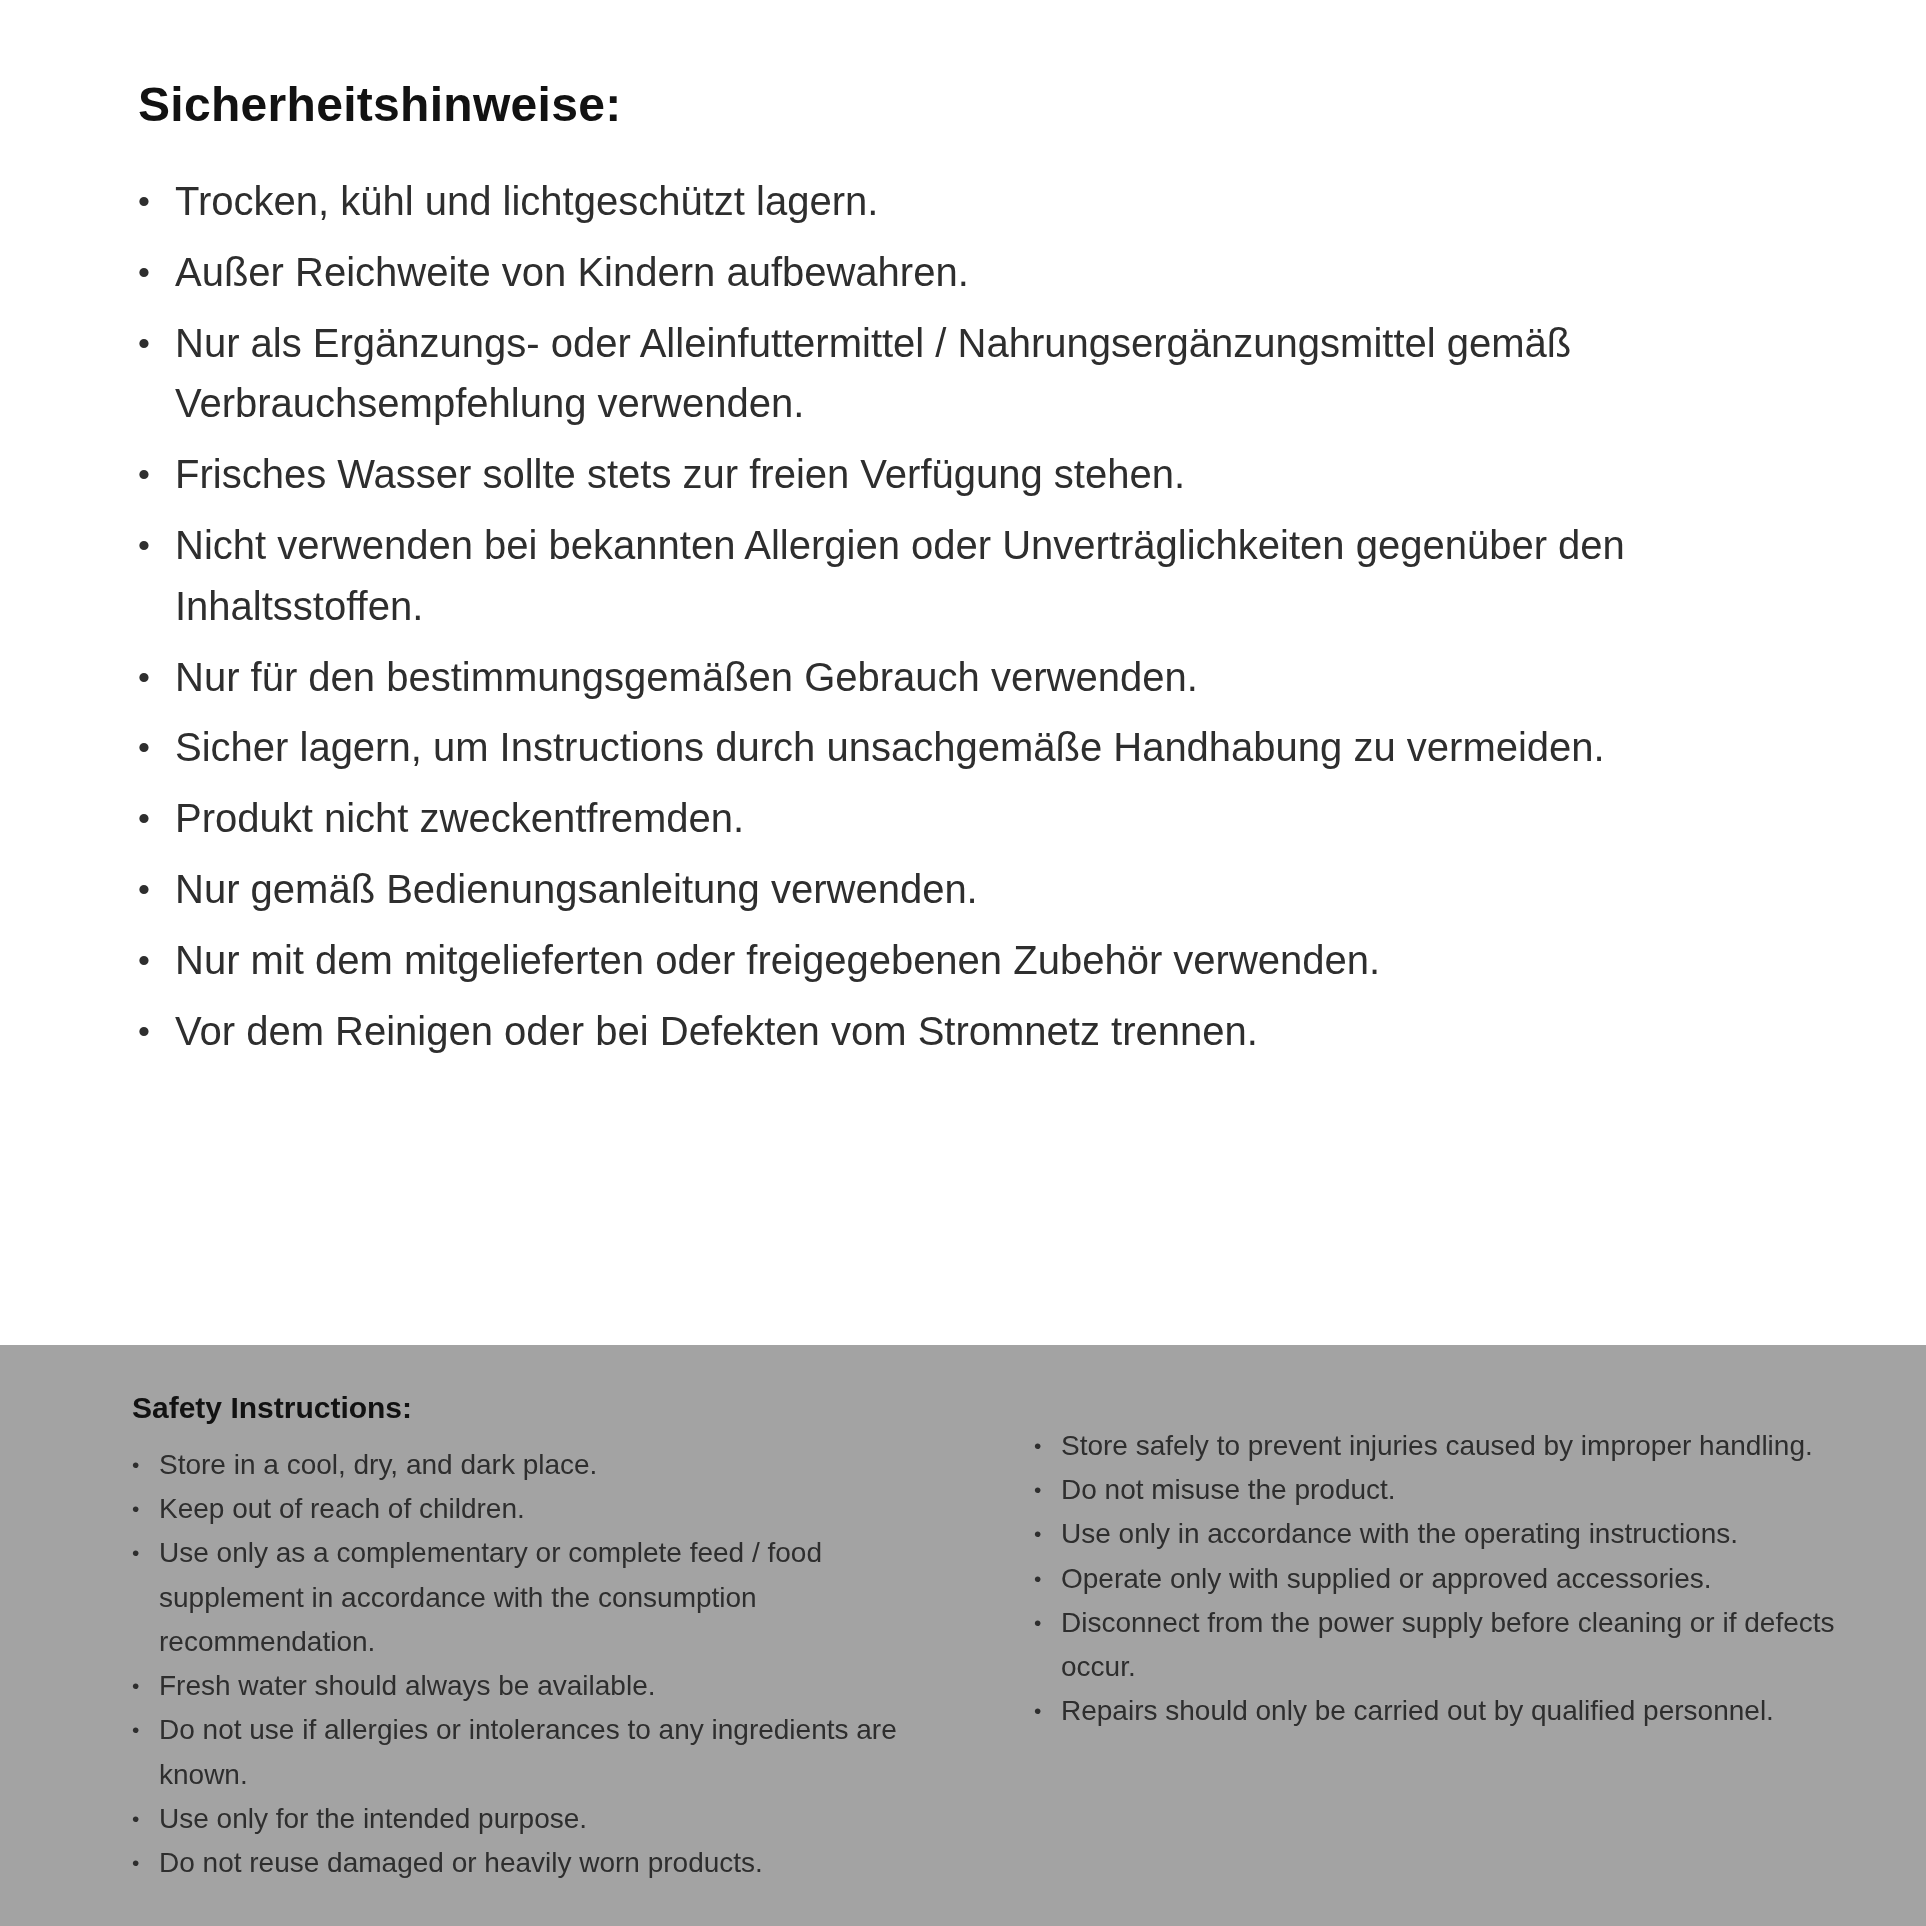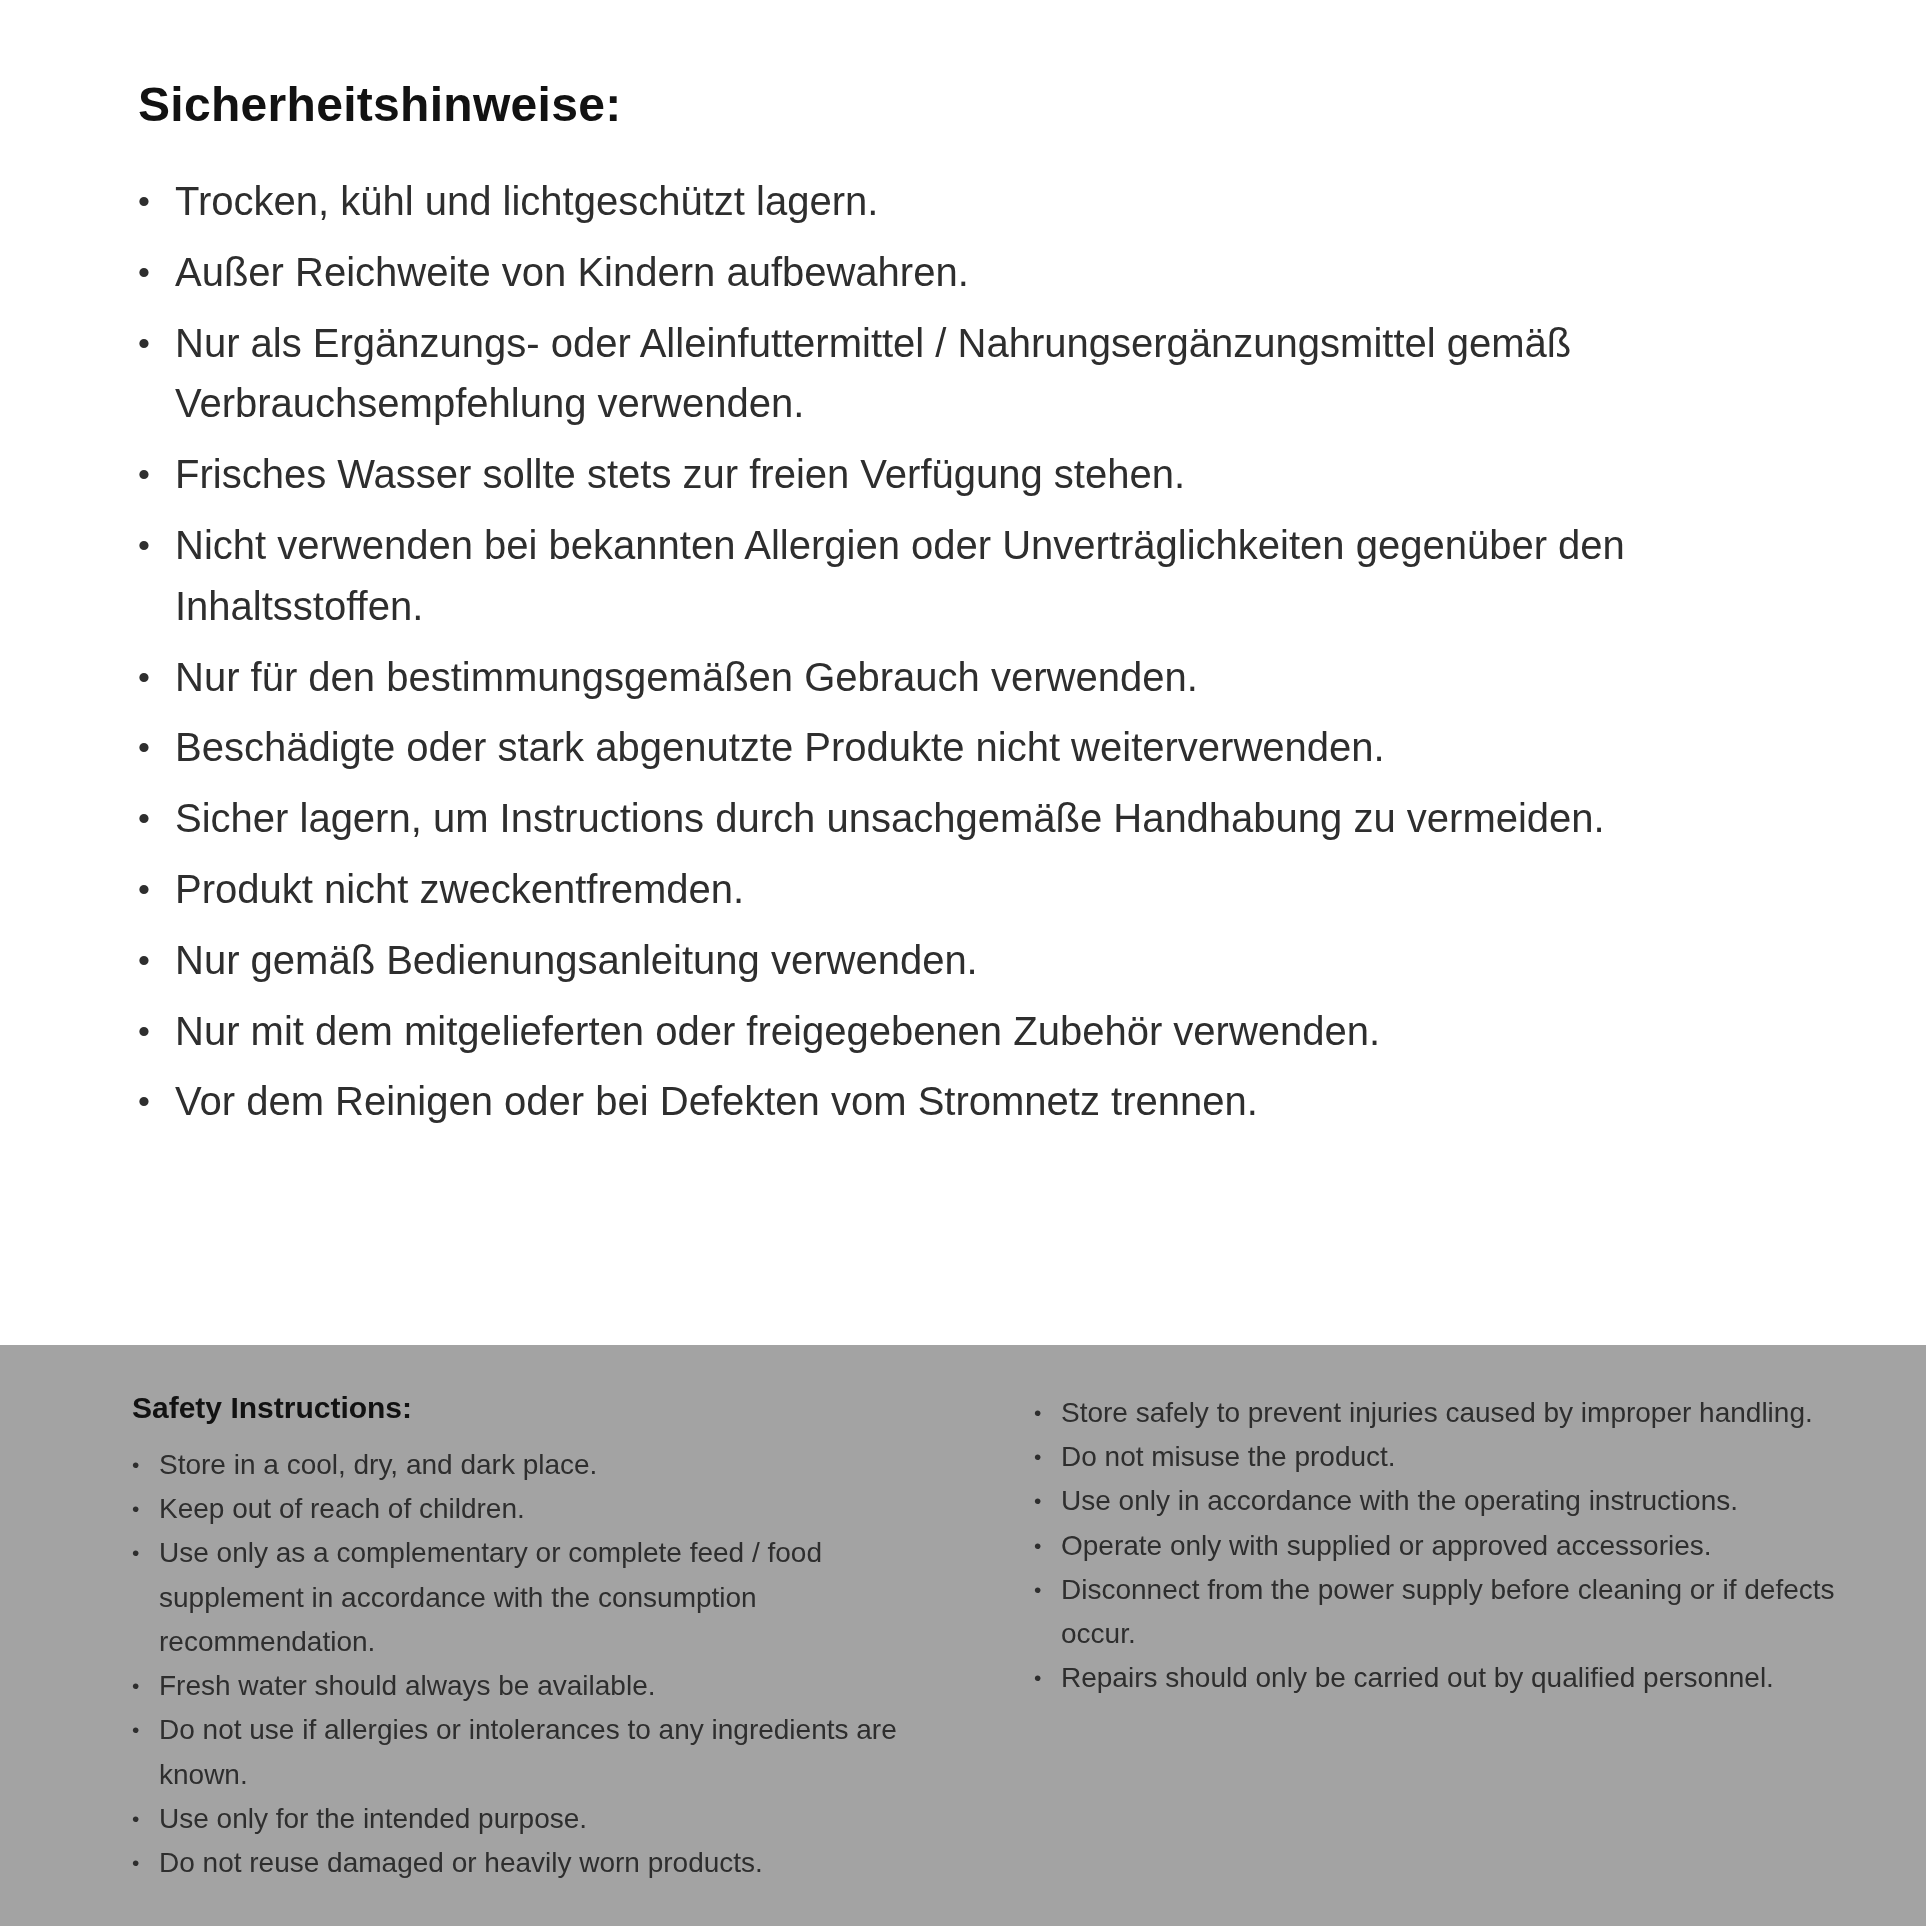--- a/index.html
+++ b/index.html
@@ -73,20 +73,21 @@
   .col-left {
     width: 835px;
     flex: 0 0 835px;
   }
   .col-gap {
     width: 67px;
     flex: 0 0 67px;
   }
   .col-right {
     flex: 1;
+    margin-top: 33px;
   }
   .english-title {
     margin: 0 0 18px 0;
     font-size: 30px;
     font-weight: 700;
     color: #121212;
   }
   .english-list {
     margin-left: 18px;
   }
@@ -114,21 +115,20 @@
 
   <section class="section-german">
     <h1 class="german-title">Sicherheitshinweise:</h1>
     <ul class="bullets german-list">
       <li>Trocken, kühl und lichtgeschützt lagern.</li>
       <li>Außer Reichweite von Kindern aufbewahren.</li>
       <li>Nur als Ergänzungs- oder Alleinfuttermittel / Nahrungsergänzungsmittel gemäß Verbrauchsempfehlung verwenden.</li>
       <li>Frisches Wasser sollte stets zur freien Verfügung stehen.</li>
       <li>Nicht verwenden bei bekannten Allergien oder Unverträglichkeiten gegenüber den Inhaltsstoffen.</li>
       <li>Nur für den bestimmungsgemäßen Gebrauch verwenden.</li>
-      <li>Beschädigte oder stark abgenutzte Produkte nicht weiterverwenden.</li>
       <li>Sicher lagern, um Instructions durch unsachgemäße Handhabung zu vermeiden.</li>
       <li>Produkt nicht zweckentfremden.</li>
       <li>Nur gemäß Bedienungsanleitung verwenden.</li>
       <li>Nur mit dem mitgelieferten oder freigegebenen Zubehör verwenden.</li>
       <li>Vor dem Reinigen oder bei Defekten vom Stromnetz trennen.</li>
     </ul>
   </section>
 
   <section class="section-english">
     <div class="col-left">

